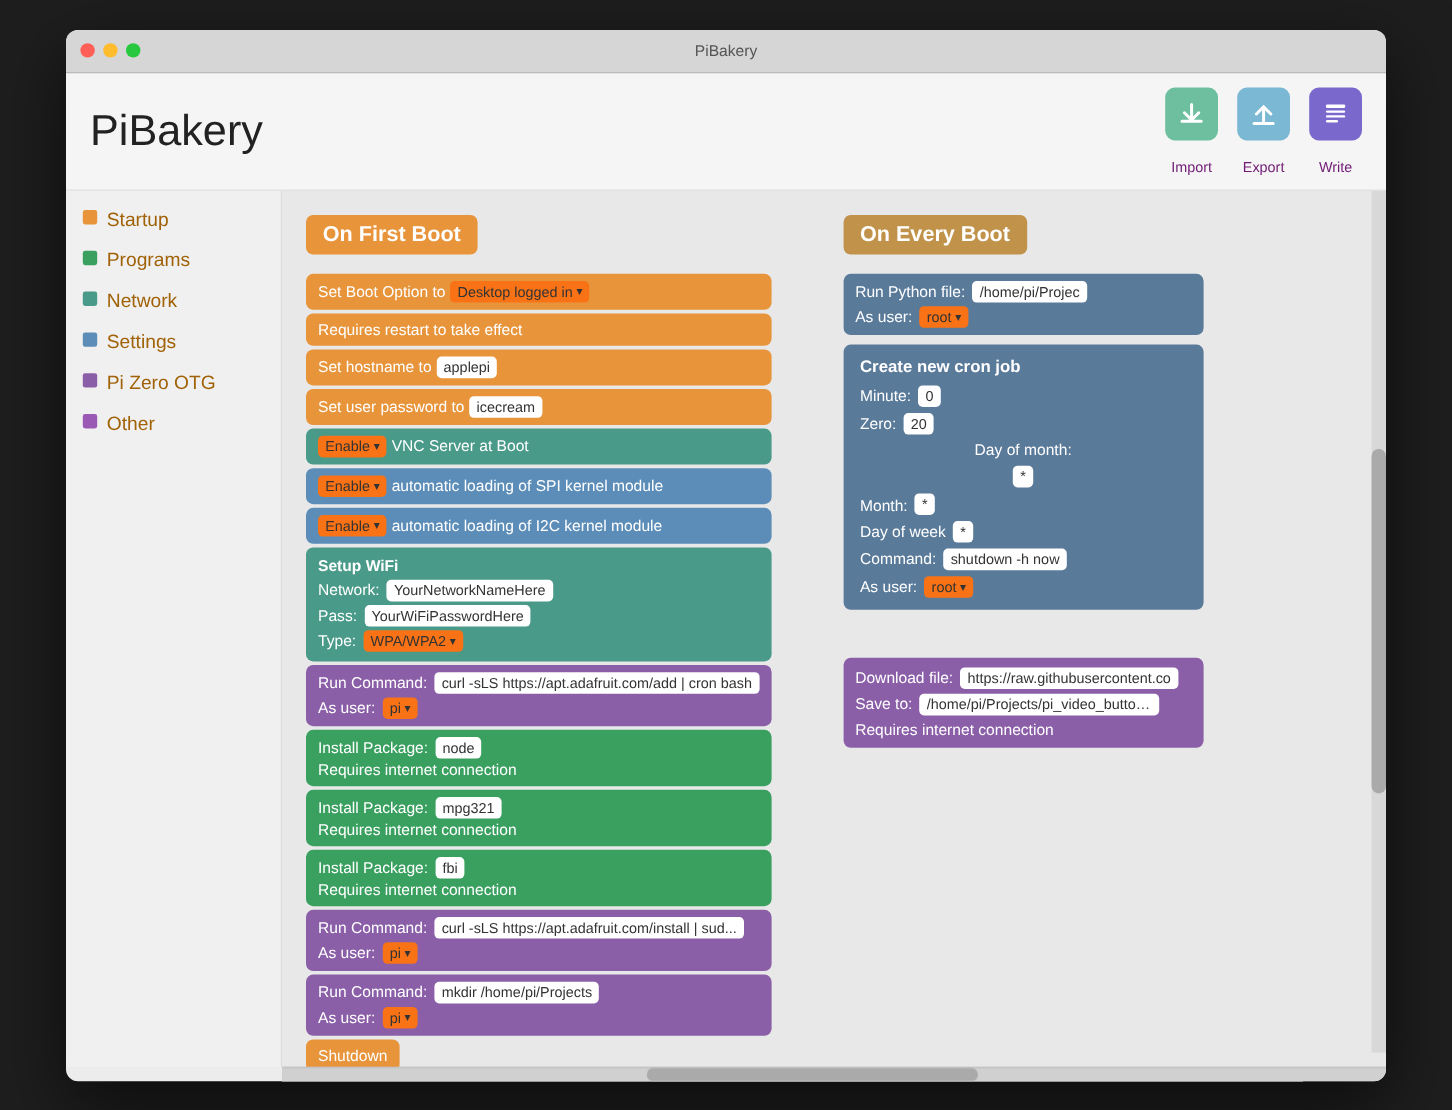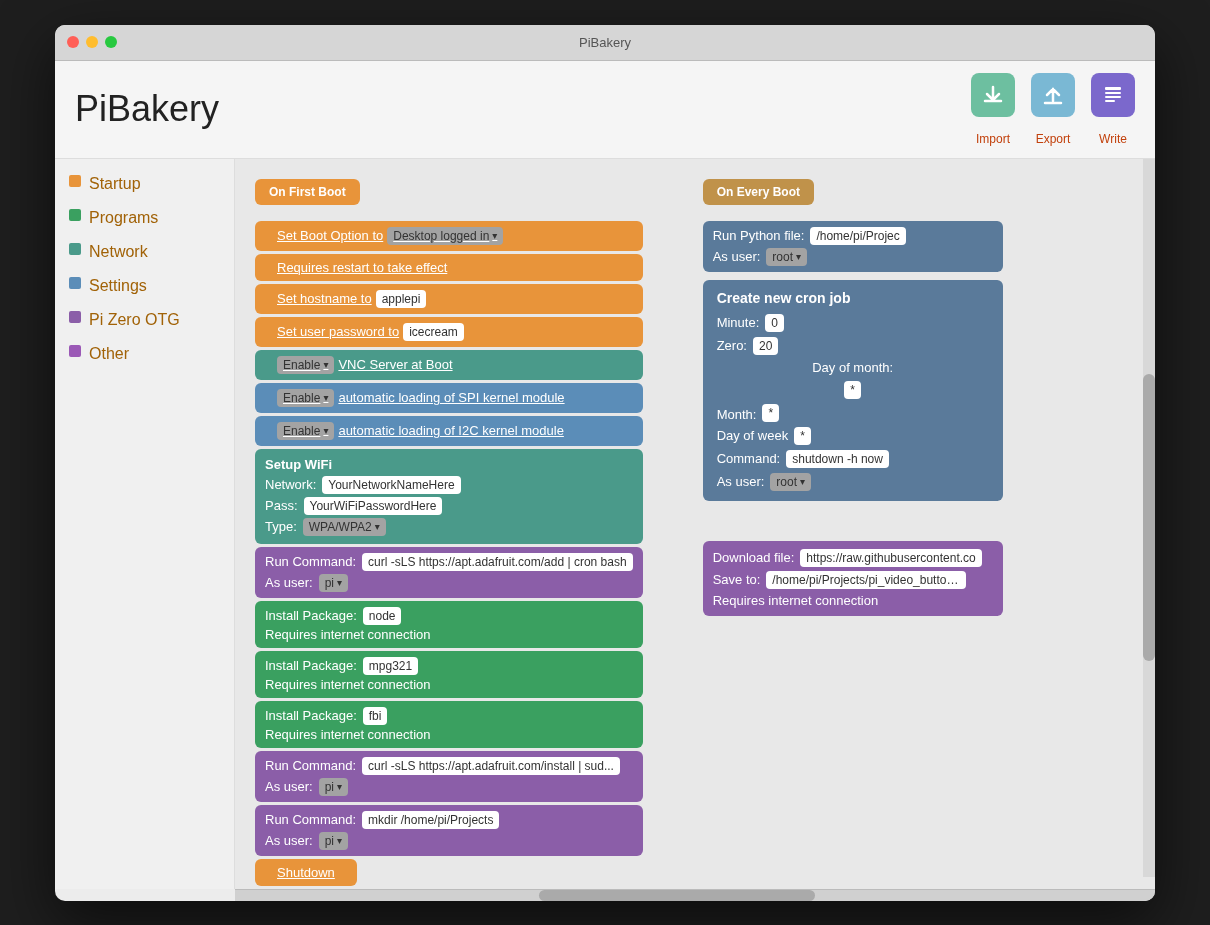--- a/index.html
+++ b/index.html
@@ -16,40 +16,40 @@
     .tl-green { background: #28c940; }
 
     .header { background: #f5f5f5; padding: 12px 20px; display: flex; align-items: center; justify-content: space-between; border-bottom: 1px solid #ddd; }
     .header-title { font-size: 36px; font-weight: 300; color: #222; }
     .header-actions { display: flex; gap: 16px; }
     .header-btn { display: flex; flex-direction: column; align-items: center; gap: 4px; cursor: pointer; background: none; border: none; }
     .header-btn-icon { width: 44px; height: 44px; border-radius: 8px; display: flex; align-items: center; justify-content: center; }
     .btn-import { background: #6dbfa0; }
     .btn-export { background: #7ab8d4; }
     .btn-write { background: #7b68cc; }
-    .header-btn-label { font-size: 12px; color: #c2410c; margin-top: 11px; }
+    .header-btn-label { font-size: 12px; color: #701a75; margin-top: 11px; }
 
     .app-body { display: flex; height: 730px; }
 
     .sidebar { width: 180px; background: #f0f0f0; border-right: 1px solid #ddd; padding-top: 8px; flex-shrink: 0; }
     .sidebar-item { display: flex; gap: 8px; padding: 8px 14px; cursor: pointer; font-size: 16px; color: #a16207; }
     .sidebar-dot { width: 12px; height: 12px; border-radius: 2px; flex-shrink: 0; }
 
     .main-content { flex: 1; overflow: auto; background: #e8e8e8; padding: 20px; position: relative; }
 
-    .section-header { display: inline-block; padding: 6px 14px; border-radius: 6px; font-size: 12px; font-weight: 600; color: white; margin-bottom: 8px; text-align: center; }
-
-    .block { border-radius: 6px; padding: 6px 22px; margin-bottom: 3px; font-size: 13px; color: white; display: flex; align-items: center; flex-wrap: wrap; gap: 4px; text-decoration: underline; }
+    .section-header { display: inline-block; padding: 6px 14px; border-radius: 6px; font-size: 18px; font-weight: 600; color: white; margin-bottom: 8px; text-align: center; }
+
+    .block { border-radius: 6px; padding: 6px 10px; margin-bottom: 3px; font-size: 13px; color: white; display: flex; align-items: center; flex-wrap: wrap; gap: 4px; }
 
     .block-orange { background: #e8943a; }
     .block-blue-mid { background: #5b8db8; }
     .block-teal { background: #4a9a8a; }
 
     .block-input { background: white; color: #333; border-radius: 4px; padding: 2px 6px; font-size: 12px; display: inline-block; }
-    .block-select { background: #a3a3a3; color: #333; border-radius: 4px; padding: 2px 6px; font-size: 12px; display: inline-flex; align-items: center; gap: 3px; cursor: pointer; }
+    .block-select { background: #f97316; color: #333; border-radius: 4px; padding: 2px 6px; font-size: 12px; display: inline-flex; align-items: center; gap: 3px; cursor: pointer; }
     .block-select::after { content: '▾'; font-size: 10px; }
 
     .section-left { margin-right: 60px; }
     .sections-row { display: flex; gap: 0; }
   </style>
 </head>
 <body>
 
 <div class="window">
 

